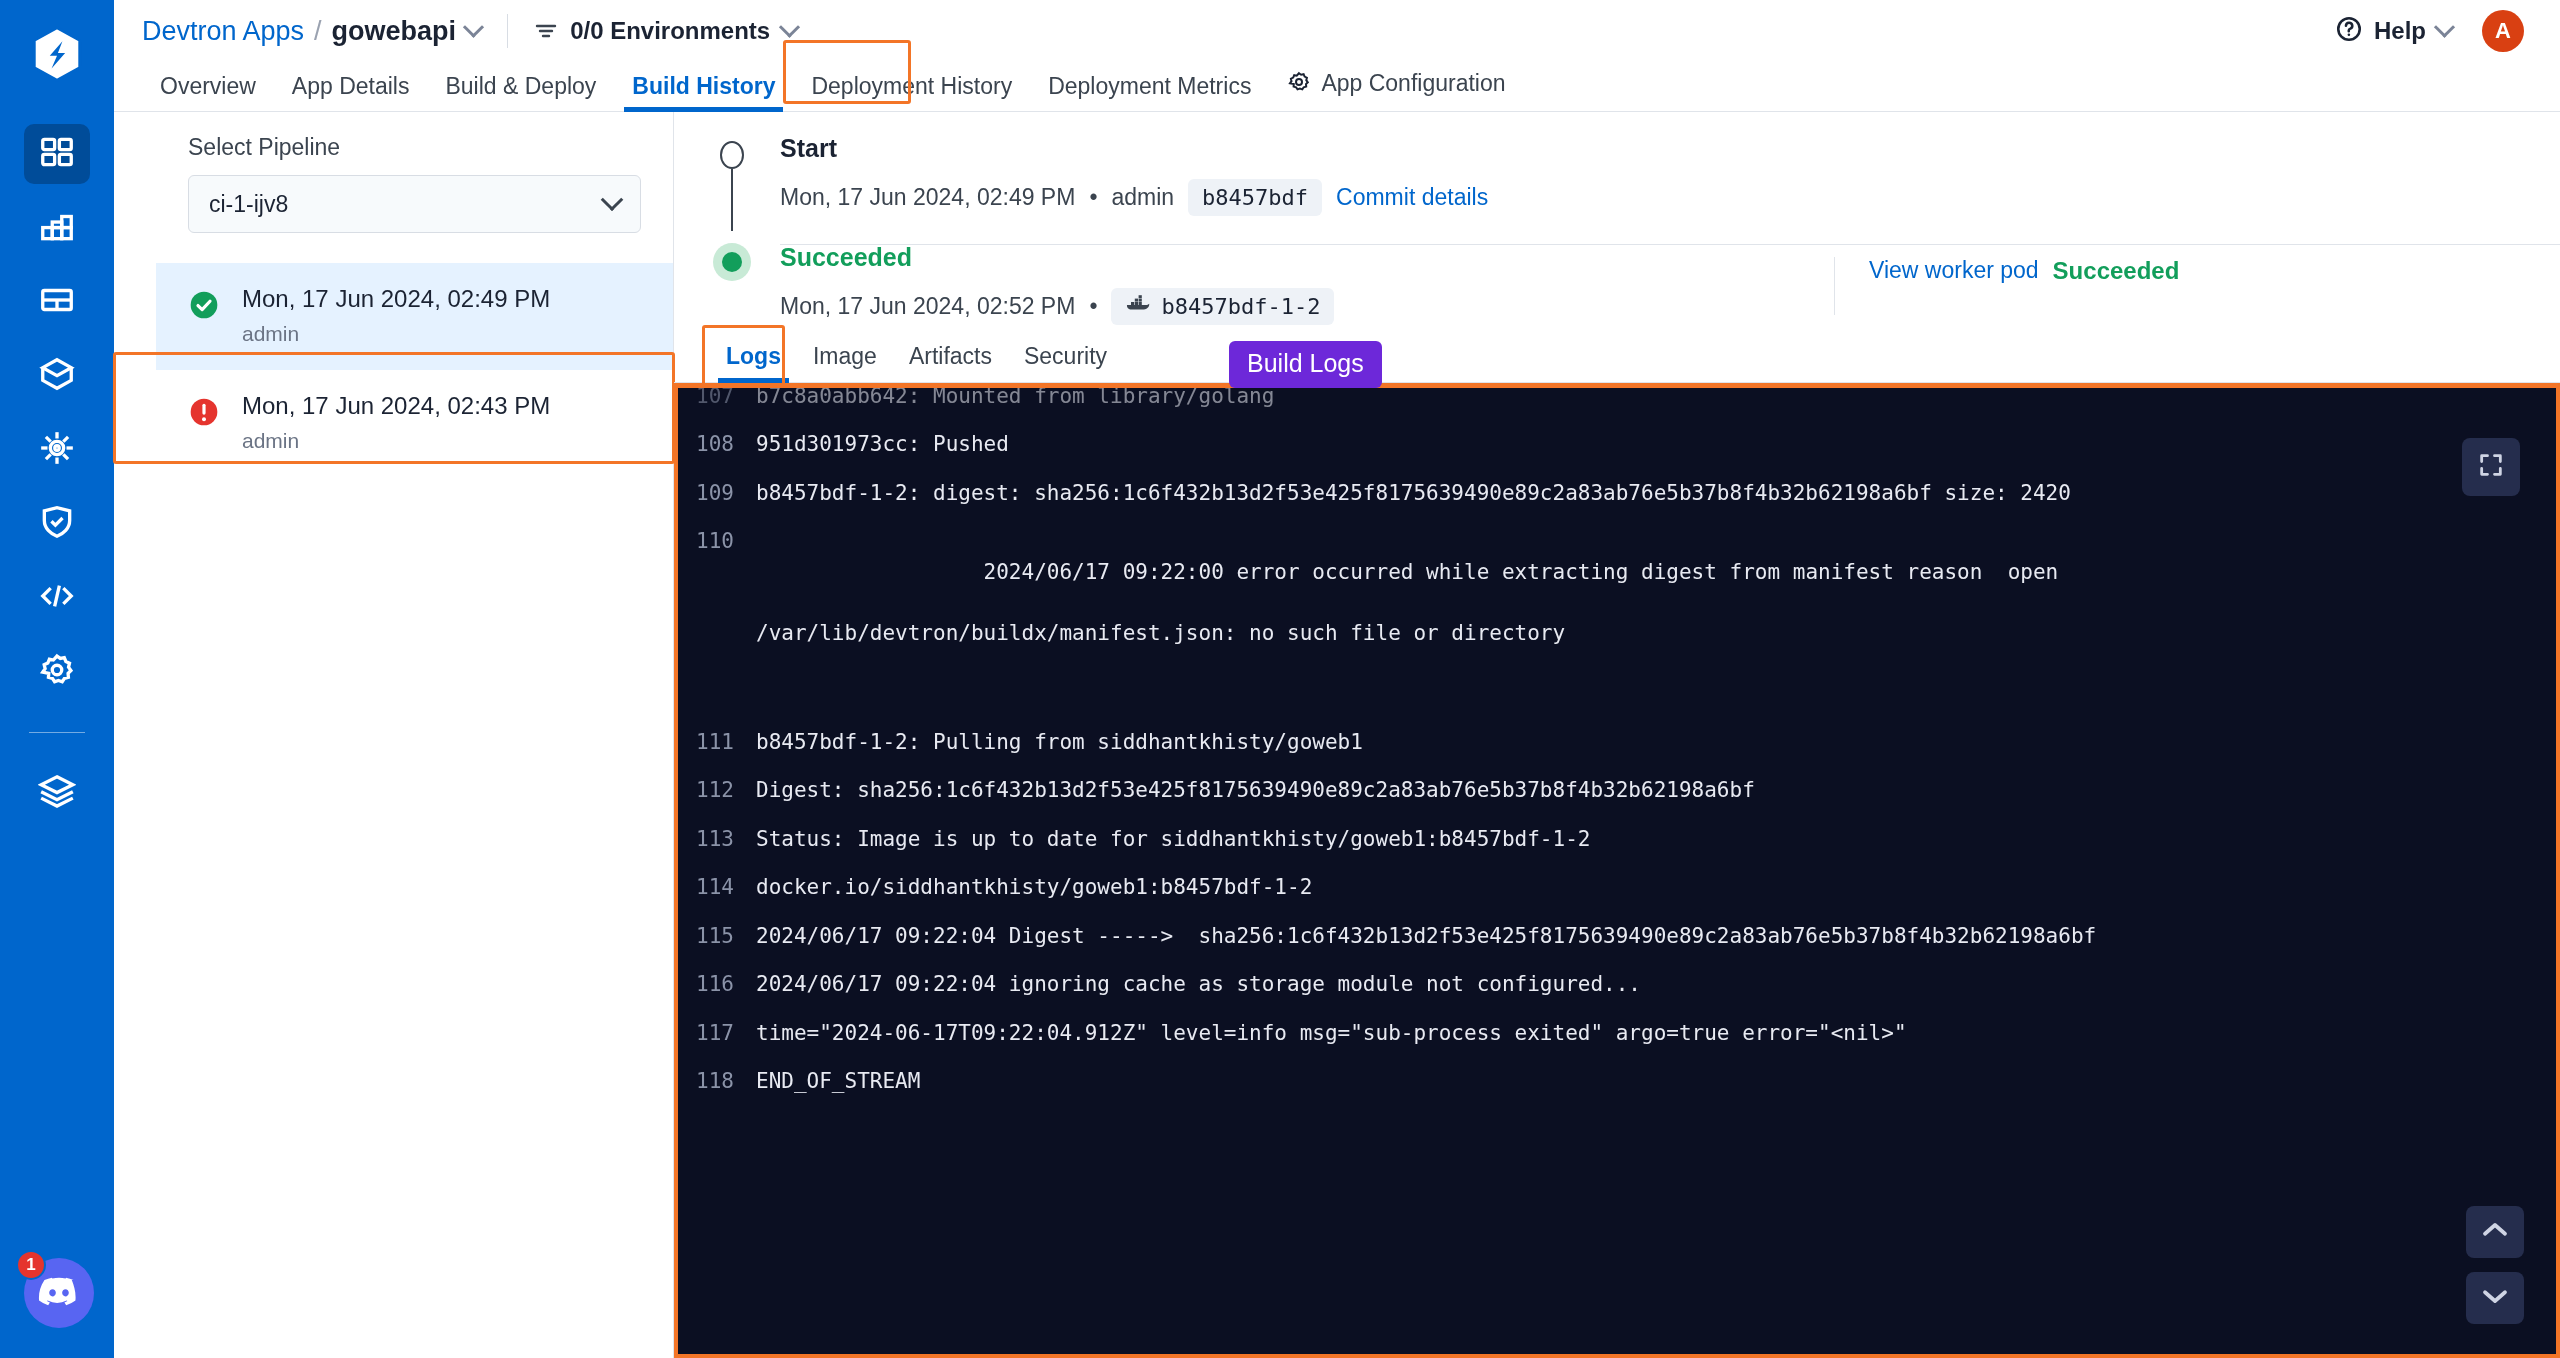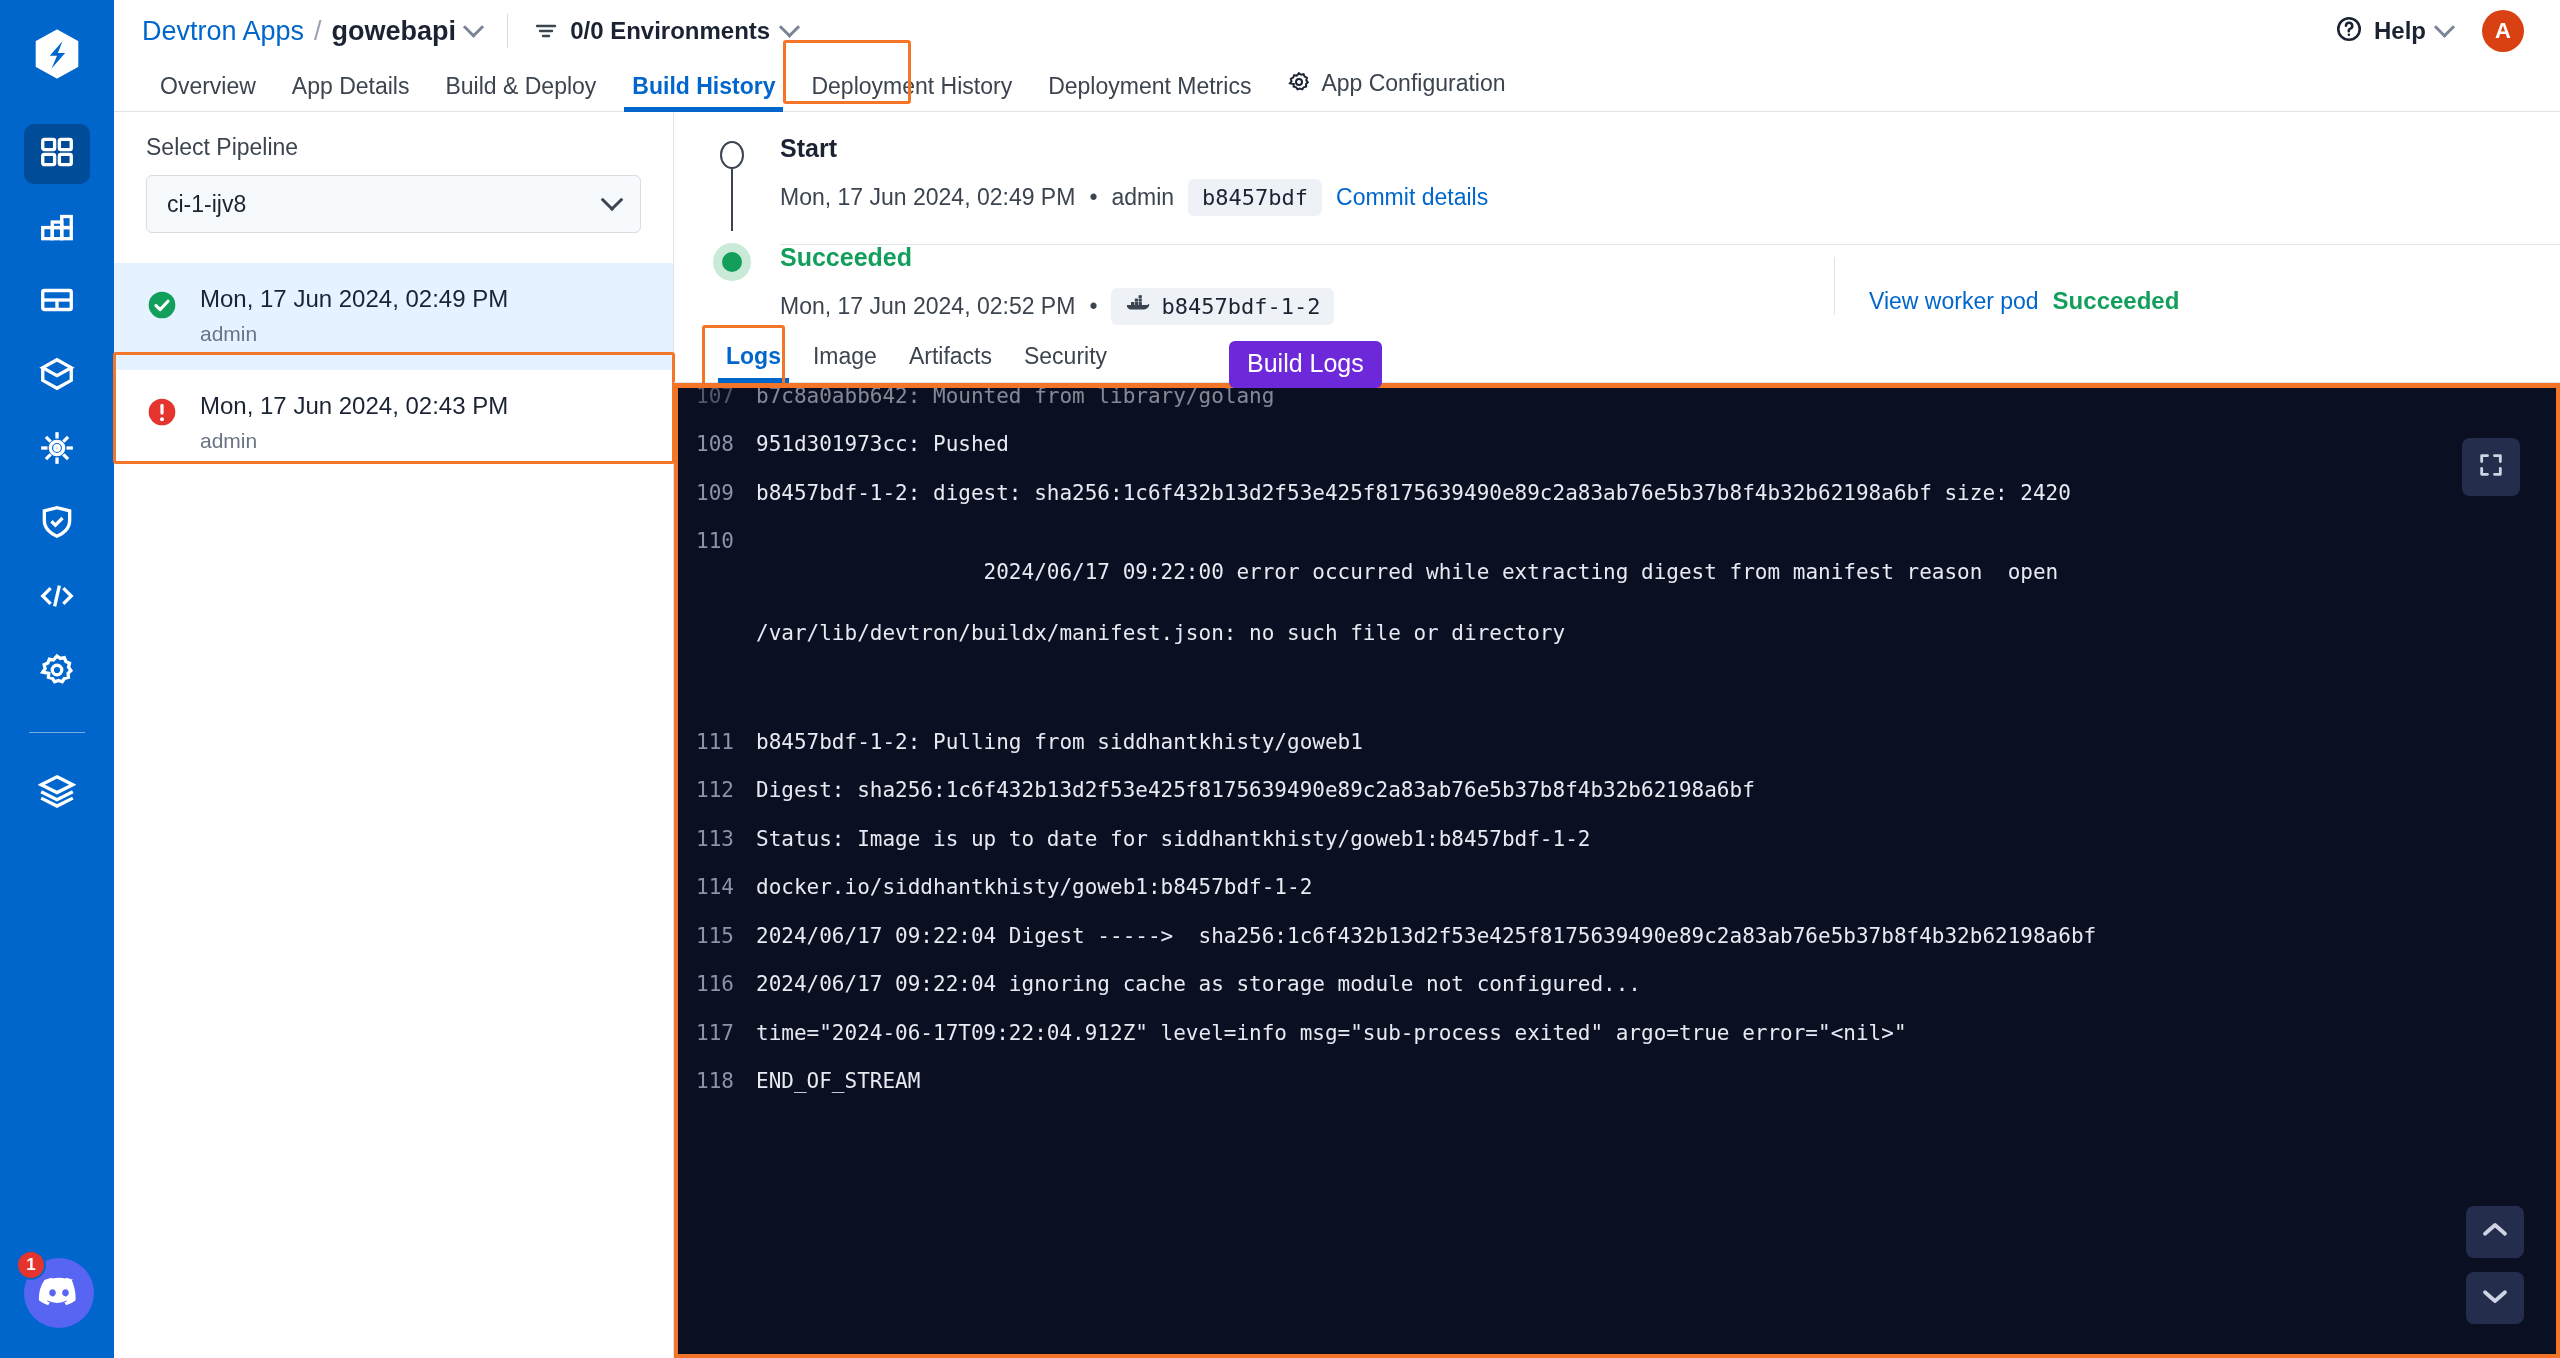--- a/index.html
+++ b/index.html
@@ -117,20 +117,21 @@
   
   .content { flex: 1 1 auto; display: flex; min-height: 0; }
 
   
   .pipeline-panel {
     width: 560px; flex: 0 0 560px;
     border-right: 1px solid #e0e4ea;
     padding-top: 22px;
     position: relative;
     background: #fff;
+    padding-left: 42px;
   }
   .panel-label { font-size: 23px; color: #3b444f; padding: 0 32px; margin-bottom: 14px; }
   .select-box {
     margin: 0 32px; height: 58px;
     border: 1px solid #d8dde4; border-radius: 6px;
     background: #f7fafc;
     display: flex; align-items: center; padding: 0 20px;
     cursor: pointer;
   }
   .select-value { font-size: 23px; color: #1b2333; }
@@ -183,21 +184,21 @@
     display: flex; align-items: center; gap: 10px;
     font-family: "DejaVu Sans Mono", monospace;
     cursor: pointer;
   }
   .chip svg { width: 26px; height: 20px; }
   .link { color: #0066cc; font-size: 23px; cursor: pointer; }
   .stage-sep { height: 1px; background: #e0e4ea; margin-top: 28px; }
 
   .stage-right {
     position: absolute; right: 0; top: 0;
-    display: flex; align-items: flex-end; gap: 14px;
+    display: flex; align-items: flex-start; gap: 14px;
     padding-left: 34px;
     border-left: 1px solid #e0e4ea;
   }
   .ok-text { font-size: 24px; color: #129e5b; font-weight: bold; }
 
   
   .subtabs {
     display: flex; align-items: flex-end; gap: 0;
     padding-left: 36px; margin-top: 18px;
     border-bottom: 1px solid #e0e4ea;

